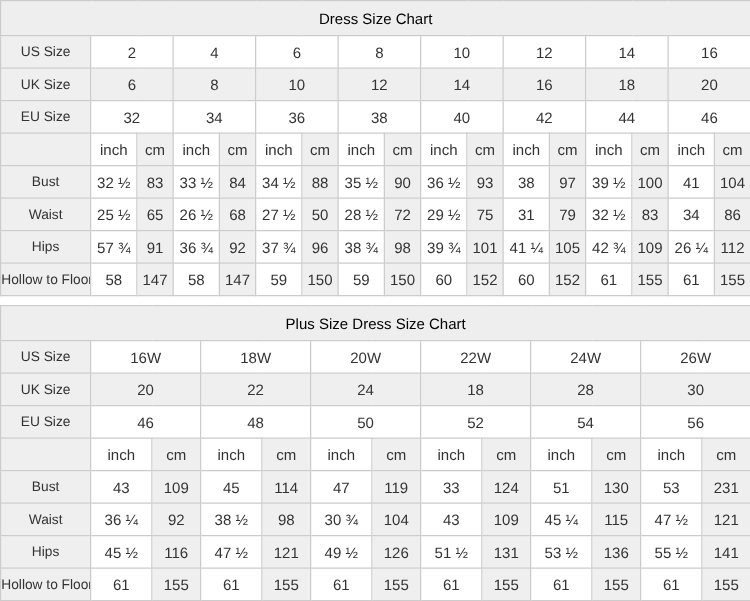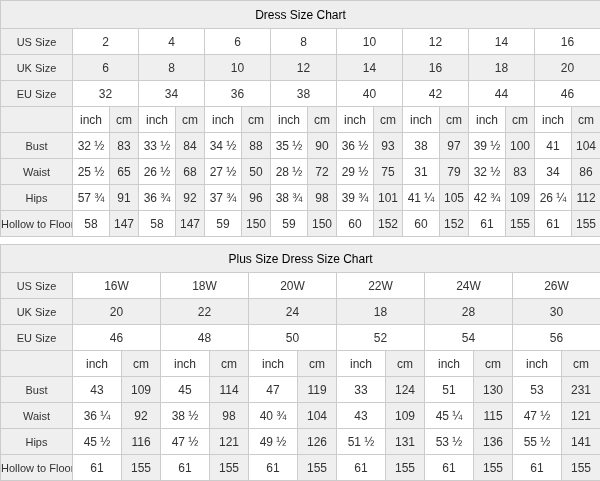--- a/index.html
+++ b/index.html
@@ -280,21 +280,21 @@
         <td class="stripe">130</td>
         <td>53</td>
         <td class="stripe">231</td>
       </tr>
       <tr>
         <td class="label-cell">Waist</td>
         <td>36 ¼</td>
         <td class="stripe">92</td>
         <td>38 ½</td>
         <td class="stripe">98</td>
-        <td>40 ¾</td>
+        <td>30 ¾</td>
         <td class="stripe">104</td>
         <td>43</td>
         <td class="stripe">109</td>
         <td>45 ¼</td>
         <td class="stripe">115</td>
         <td>47 ½</td>
         <td class="stripe">121</td>
       </tr>
       <tr>
         <td class="label-cell">Hips</td>

